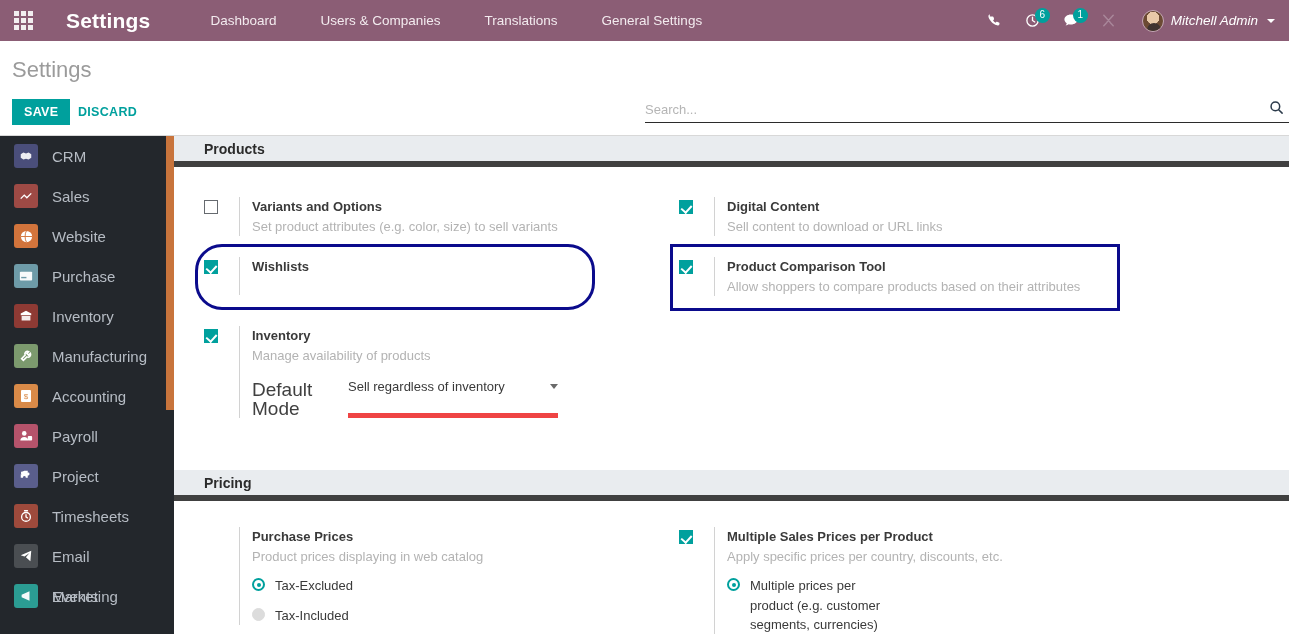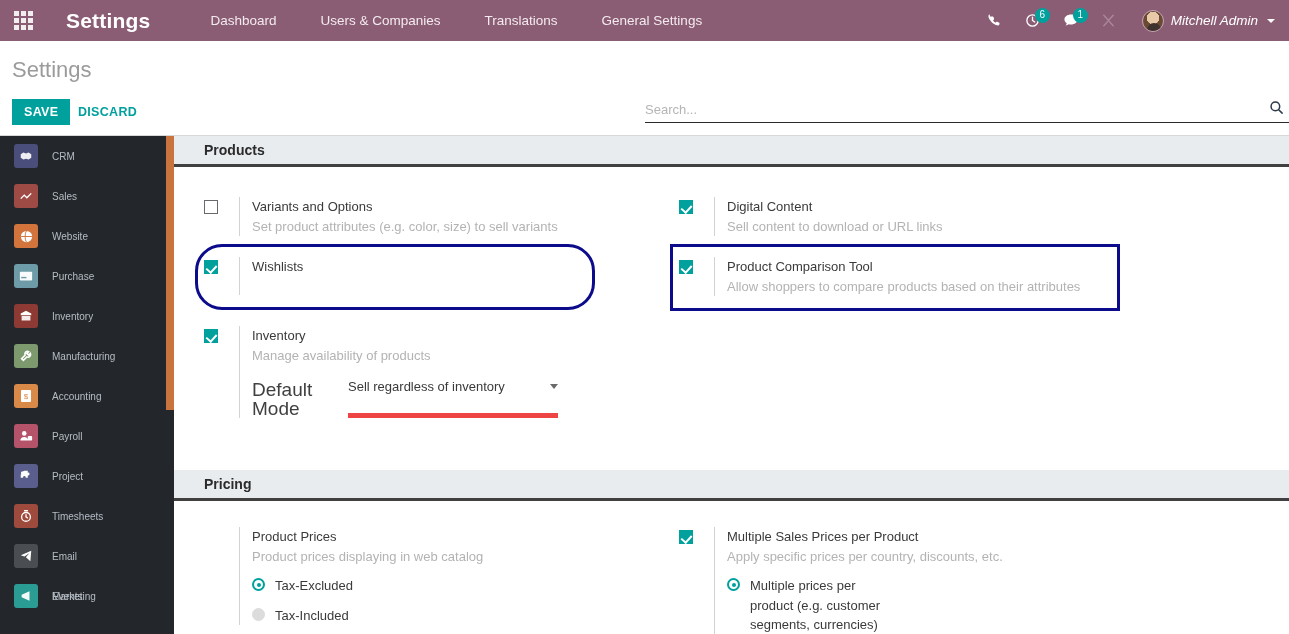--- a/index.html
+++ b/index.html
@@ -137,21 +137,21 @@
   }
   .side-ico {
     width: 24px; height: 24px; border-radius: 3px;
     margin-right: 14px; flex: none;
     display: flex; align-items: center; justify-content: center;
     color: #ffffff; font-size: 12px;
     position: relative; overflow: hidden;
   }
   .side-ico svg { display:block; }
   .side-label {
-    font-size: 10px; color: #b6bcc4;
+    font-size: 15px; color: #b6bcc4;
     white-space: nowrap;
   }
   .side-label.stacked { position: absolute; left: 52px; }
   .scroll-thumb {
     position: absolute; left: 166px; top: 136px;
     width: 8px; height: 274px;
     background: #C8743C;
   }
 
   
@@ -159,21 +159,21 @@
     position: absolute; top: 136px; left: 174px;
     width: 1115px; height: 498px;
     background: #ffffff;
     overflow: hidden;
   }
   .sec-head {
     background: #E9ECEF;
     height: 31px; display: flex; align-items: center;
     padding-left: 30px;
     font-size: 14px; font-weight: bold; color: #2b2b2b;
-    border-bottom: 3px solid #404040;
+    border-bottom: 6px solid #404040;
   }
   .sec-body {
     display: flex; padding: 24px 0 0 0;
   }
   .col { width: 485px; padding-left: 30px; }
   .col.right { padding-left: 20px; }
 
   .setting {
     display: flex; align-items: flex-start;
     padding: 6px 0 8px 0; position: relative;
@@ -198,21 +198,21 @@
     left: 3px; top: 2px; width: 5px; height: 8px;
     border: solid #ffffff; border-width: 0 2px 2px 0;
     transform: rotate(42deg);
   }
   .divline {
     width: 1px; background: #d2d2d2; flex: none;
     align-self: stretch; margin-right: 12px; min-height: 38px;
   }
   .stext { flex: 1; }
   .slabel {
-    font-size: 13px; font-weight: normal; color: #3a3a3a;
+    font-size: 13px; font-weight: bold; color: #3a3a3a;
     line-height: 19px;
   }
   .sdesc {
     font-size: 13px; color: #b3b3b3; line-height: 19px;
     margin-top: 1px;
   }
 
   
   .subfield {
     display: flex; align-items: center;
@@ -529,21 +529,21 @@
 
   <div class="sec-head" style="margin-top:44px">Pricing</div>
 
   <div class="sec-body" style="padding-top:20px">
 
     <div class="col">
       <div class="setting">
         <span class="cb" style="visibility:hidden"></span>
         <span class="divline" style="min-height:96px"></span>
         <span class="stext">
-          <span class="slabel">Product Prices</span>
+          <span class="slabel">Purchase Prices</span>
           <div class="sdesc">Product prices displaying in web catalog</div>
 
           <div class="radiogrp" style="margin-left:0">
             <div class="radiorow">
               <span class="radio on"></span>
               <span class="rlabel">Tax-Excluded</span>
             </div>
             <div class="radiorow">
               <span class="radio off"></span>
               <span class="rlabel">Tax-Included</span>

